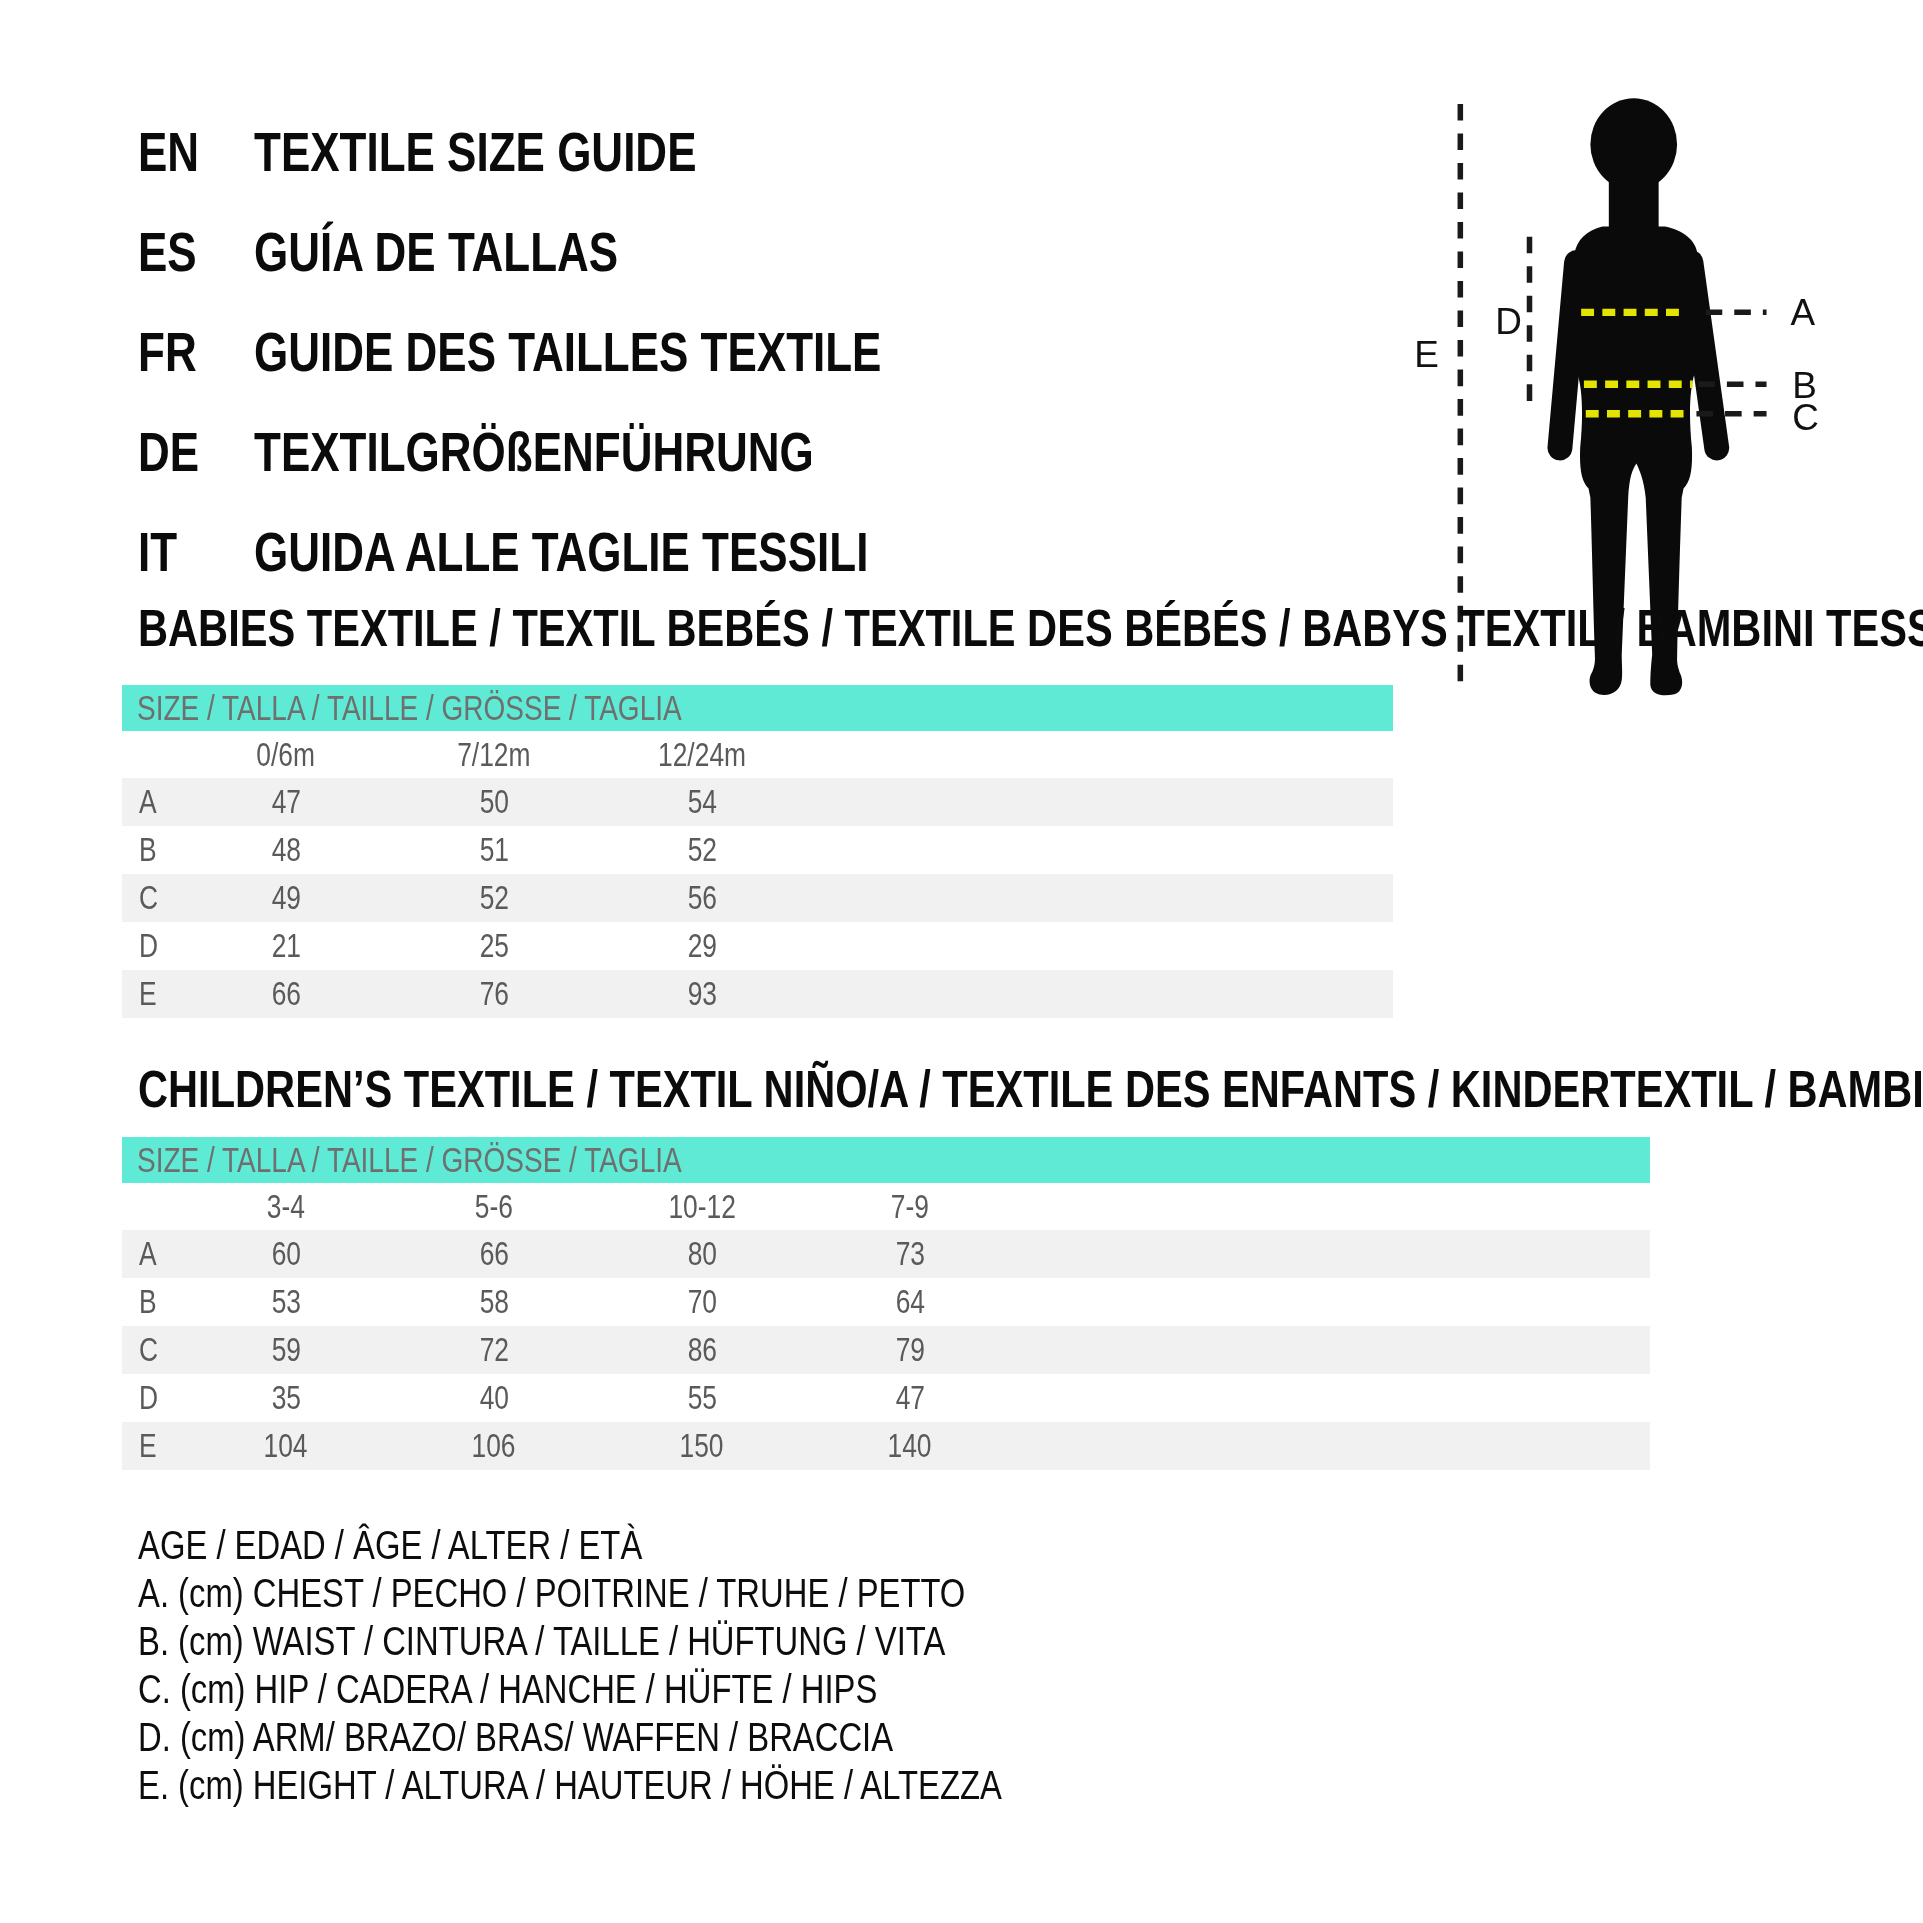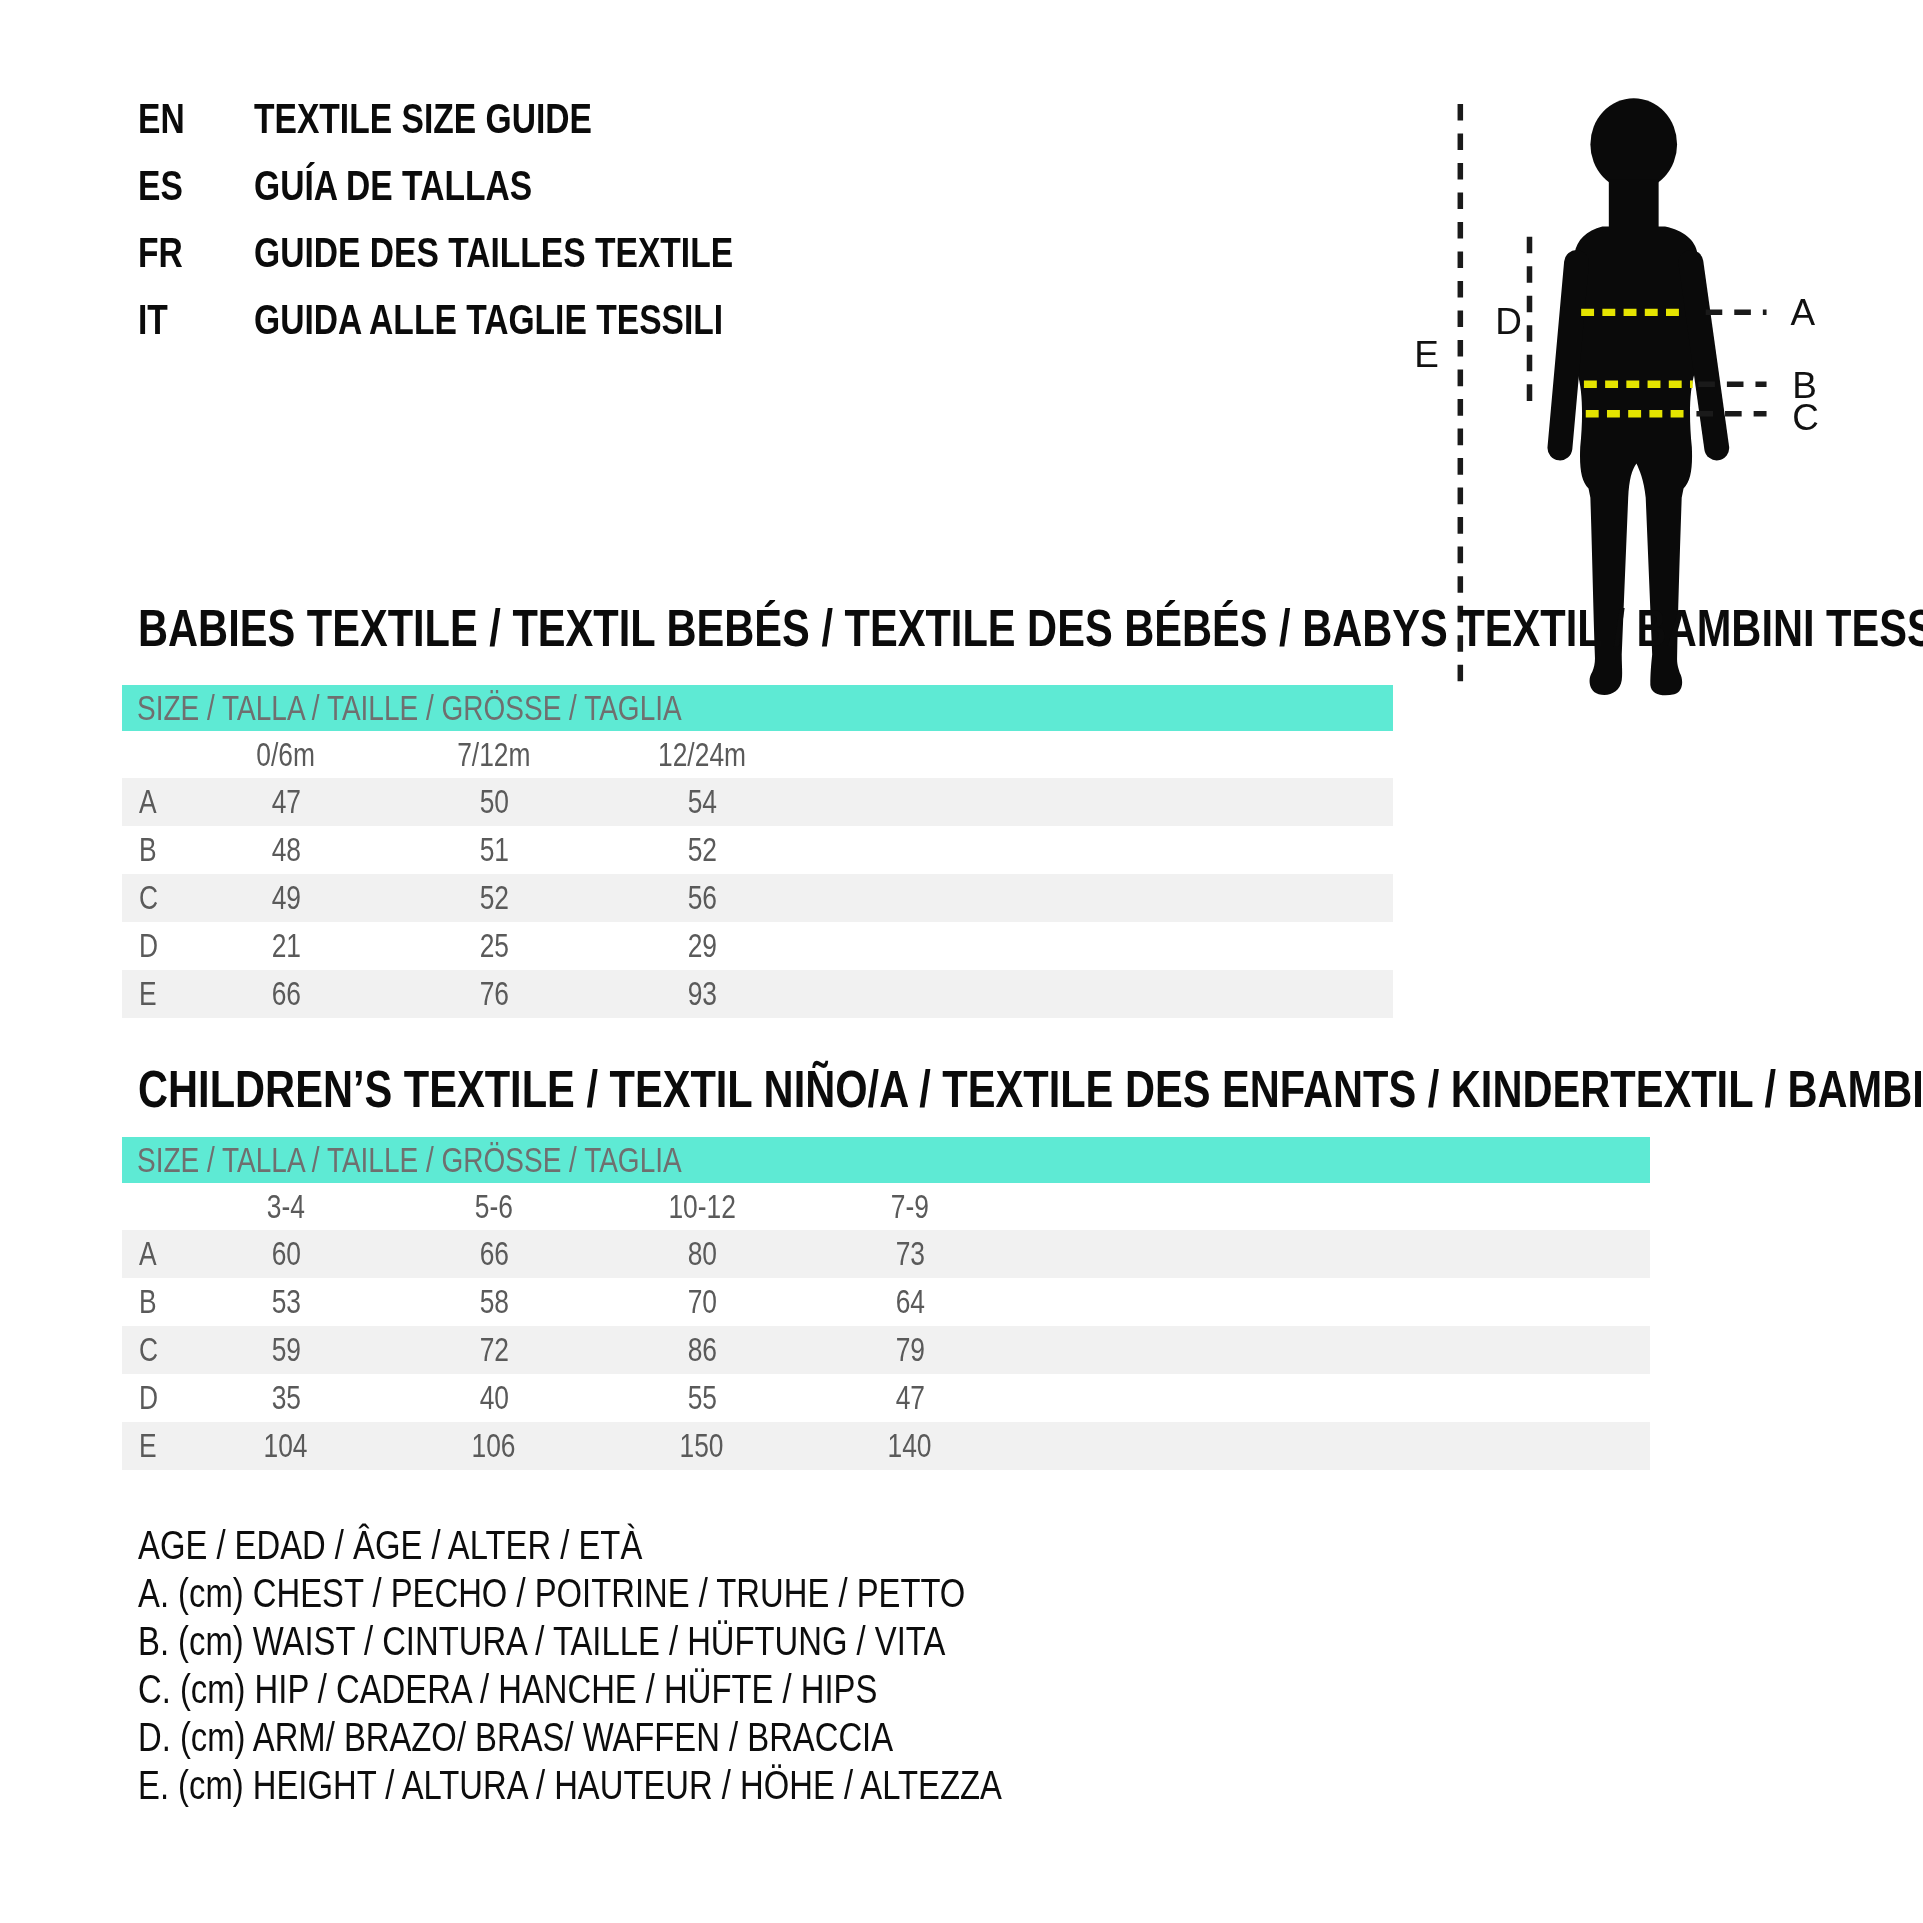--- a/index.html
+++ b/index.html
@@ -5,21 +5,21 @@
   html,body { margin:0; padding:0; background:#ffffff; }
   #canvas {
     position:relative; width:1923px; height:1923px; background:#ffffff;
     font-family:"Liberation Sans", sans-serif; color:#0b0b0b; overflow:hidden;
   }
   .cl { display:inline-block; transform:scaleX(0.8); transform-origin:0 50%; white-space:nowrap; }
   .cx { display:inline-block; transform:scaleX(0.8); transform-origin:50% 50%; white-space:nowrap; }
 
   
   .lang { position:absolute; left:138px; top:85px; }
-  .lang-row { display:flex; align-items:center; height:67px; font-size:42px; font-weight:700; letter-spacing:0; }
+  .lang-row { display:flex; align-items:center; height:67px; font-size:55px; font-weight:700; letter-spacing:0;margin-top:33px; }
   .lang-code { width:116px; }
 
   
   .sec-title { position:absolute; left:138px; font-size:52px; font-weight:700; line-height:52px; white-space:nowrap; }
 
   
   .bar { position:absolute; left:122px; height:46px; background:#5eead4; display:flex; align-items:center; }
   .bar-text { padding-left:14.8px; font-size:35px; font-weight:400; color:#6f6f6f; }
 
   
@@ -46,20 +46,24 @@
       <span class="lang-code"><span class="cl">EN</span></span>
       <span><span class="cl">TEXTILE SIZE GUIDE</span></span>
     </div>
     <div class="lang-row">
       <span class="lang-code"><span class="cl">ES</span></span>
       <span><span class="cl">GUÍA DE TALLAS</span></span>
     </div>
     <div class="lang-row">
       <span class="lang-code"><span class="cl">FR</span></span>
       <span><span class="cl">GUIDE DES TAILLES TEXTILE</span></span>
+    </div>
+    <div class="lang-row">
+      <span class="lang-code"><span class="cl">DE</span></span>
+      <span><span class="cl">TEXTILGRÖßENFÜHRUNG</span></span>
     </div>
     <div class="lang-row">
       <span class="lang-code"><span class="cl">IT</span></span>
       <span><span class="cl">GUIDA ALLE TAGLIE TESSILI</span></span>
     </div>
   </div>
 
   <svg class="figure-svg" width="517" height="701" viewBox="0 0 560 760" xmlns="http://www.w3.org/2000/svg">
 
     <line x1="102" y1="53" x2="102" y2="687" stroke="#1a1a1a" stroke-width="6" stroke-dasharray="18 14"></line>

